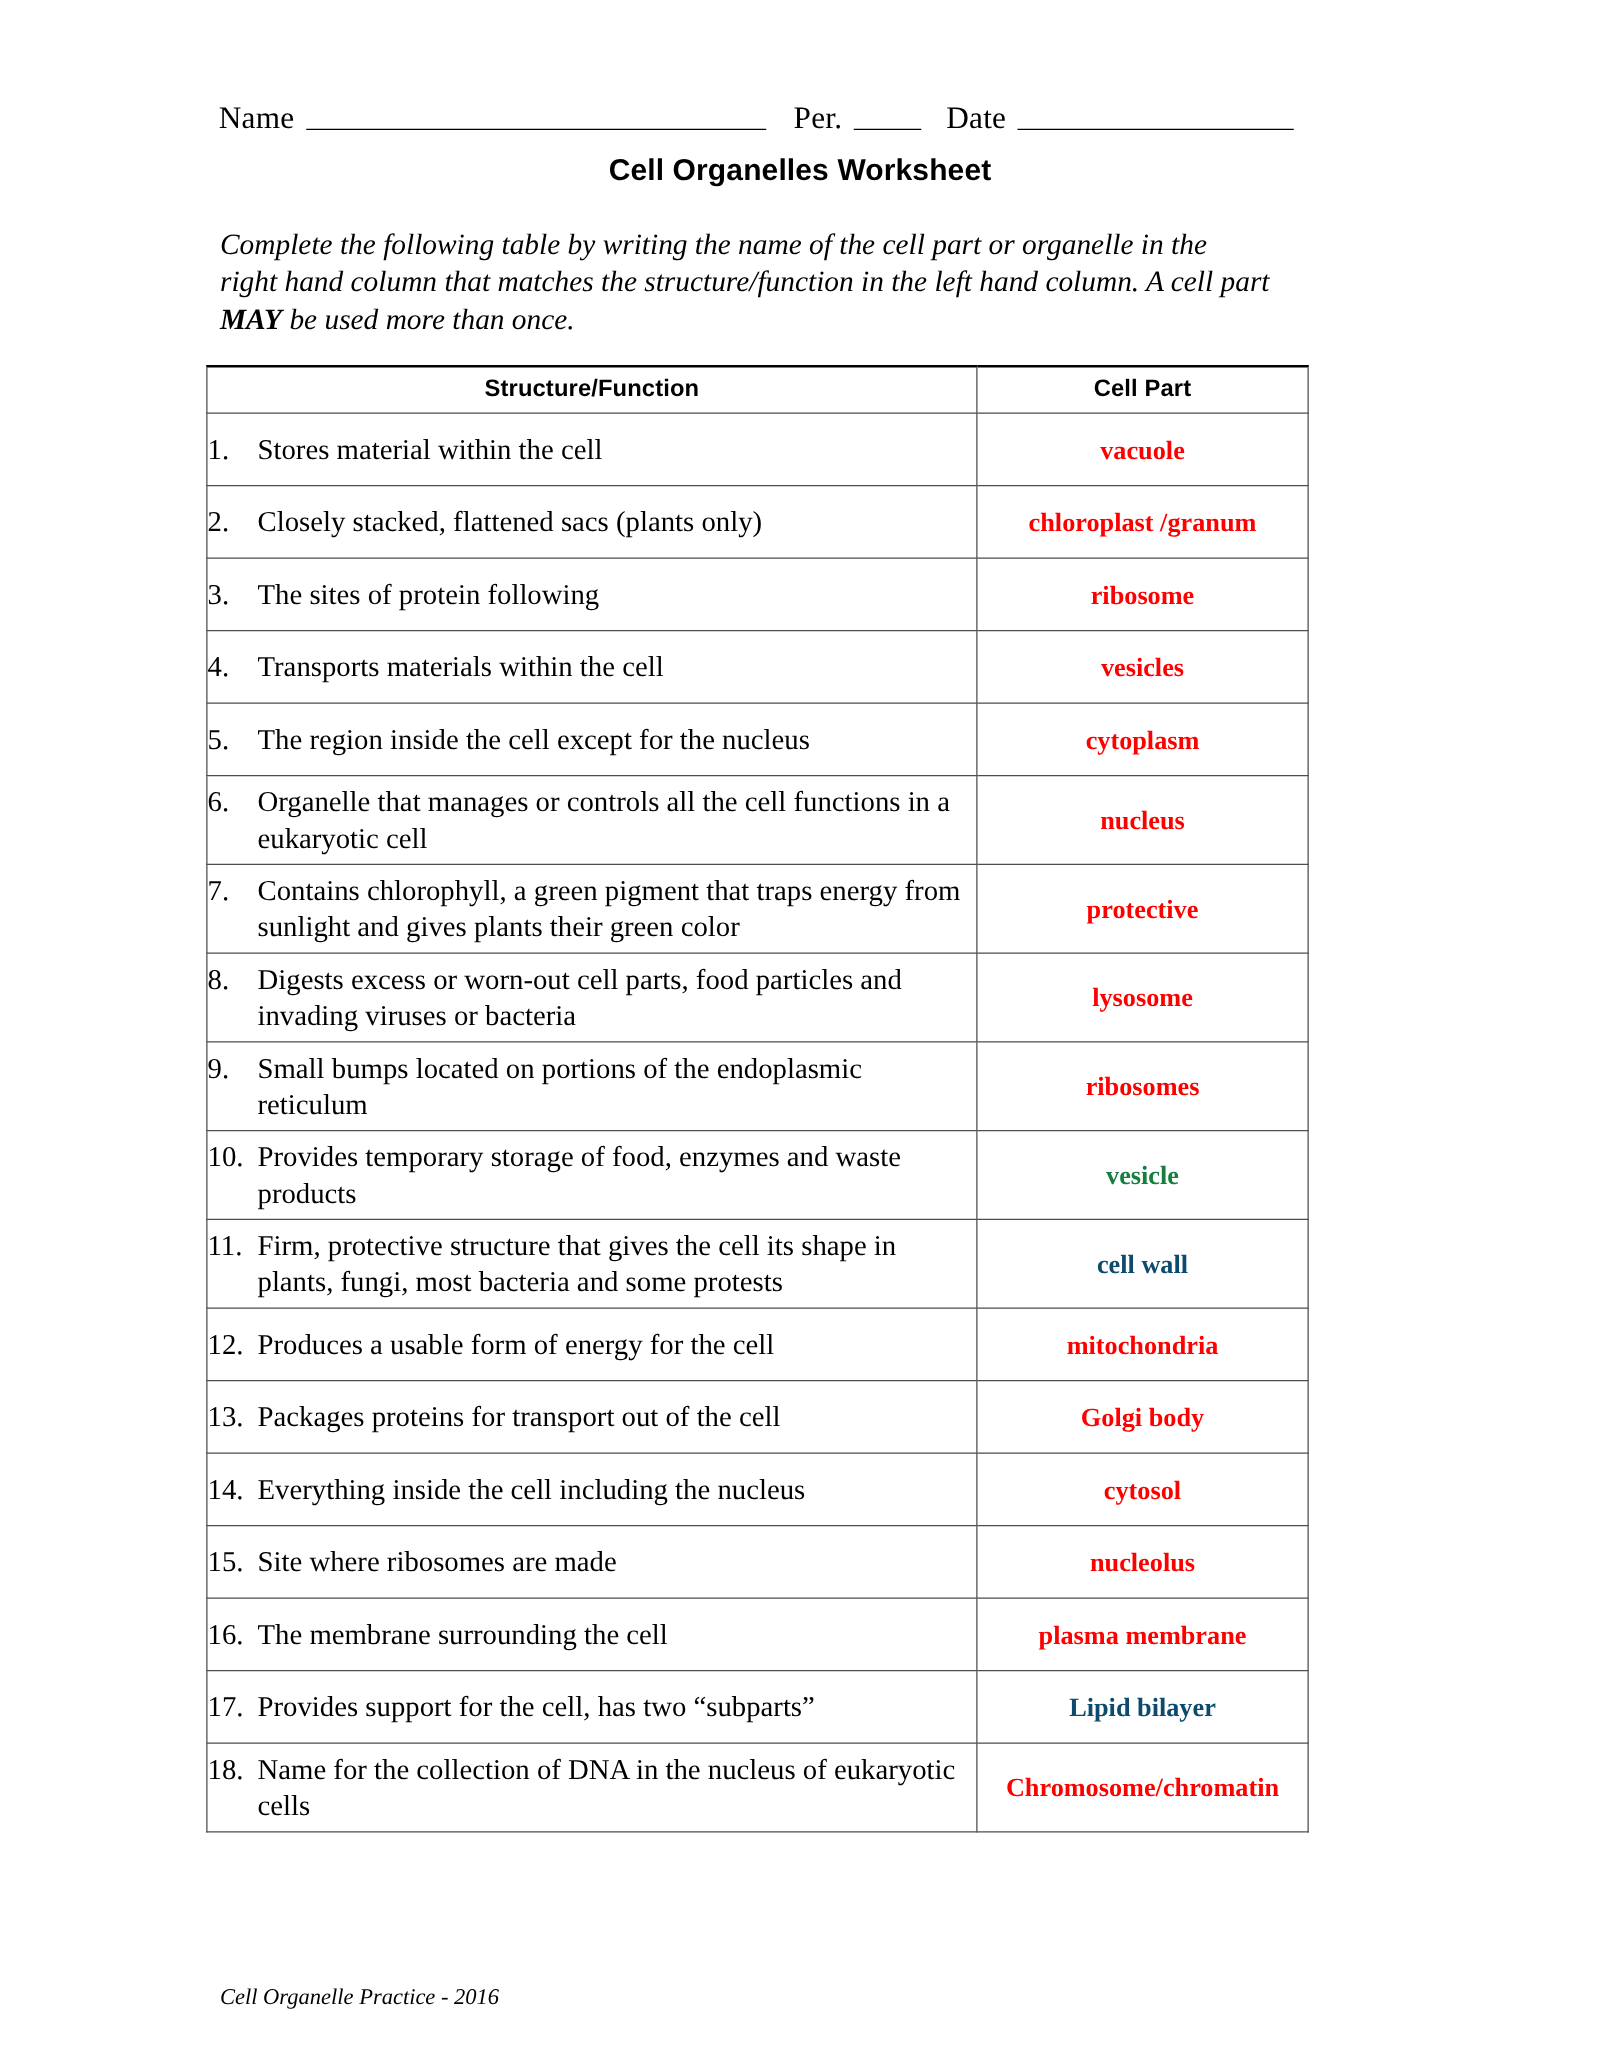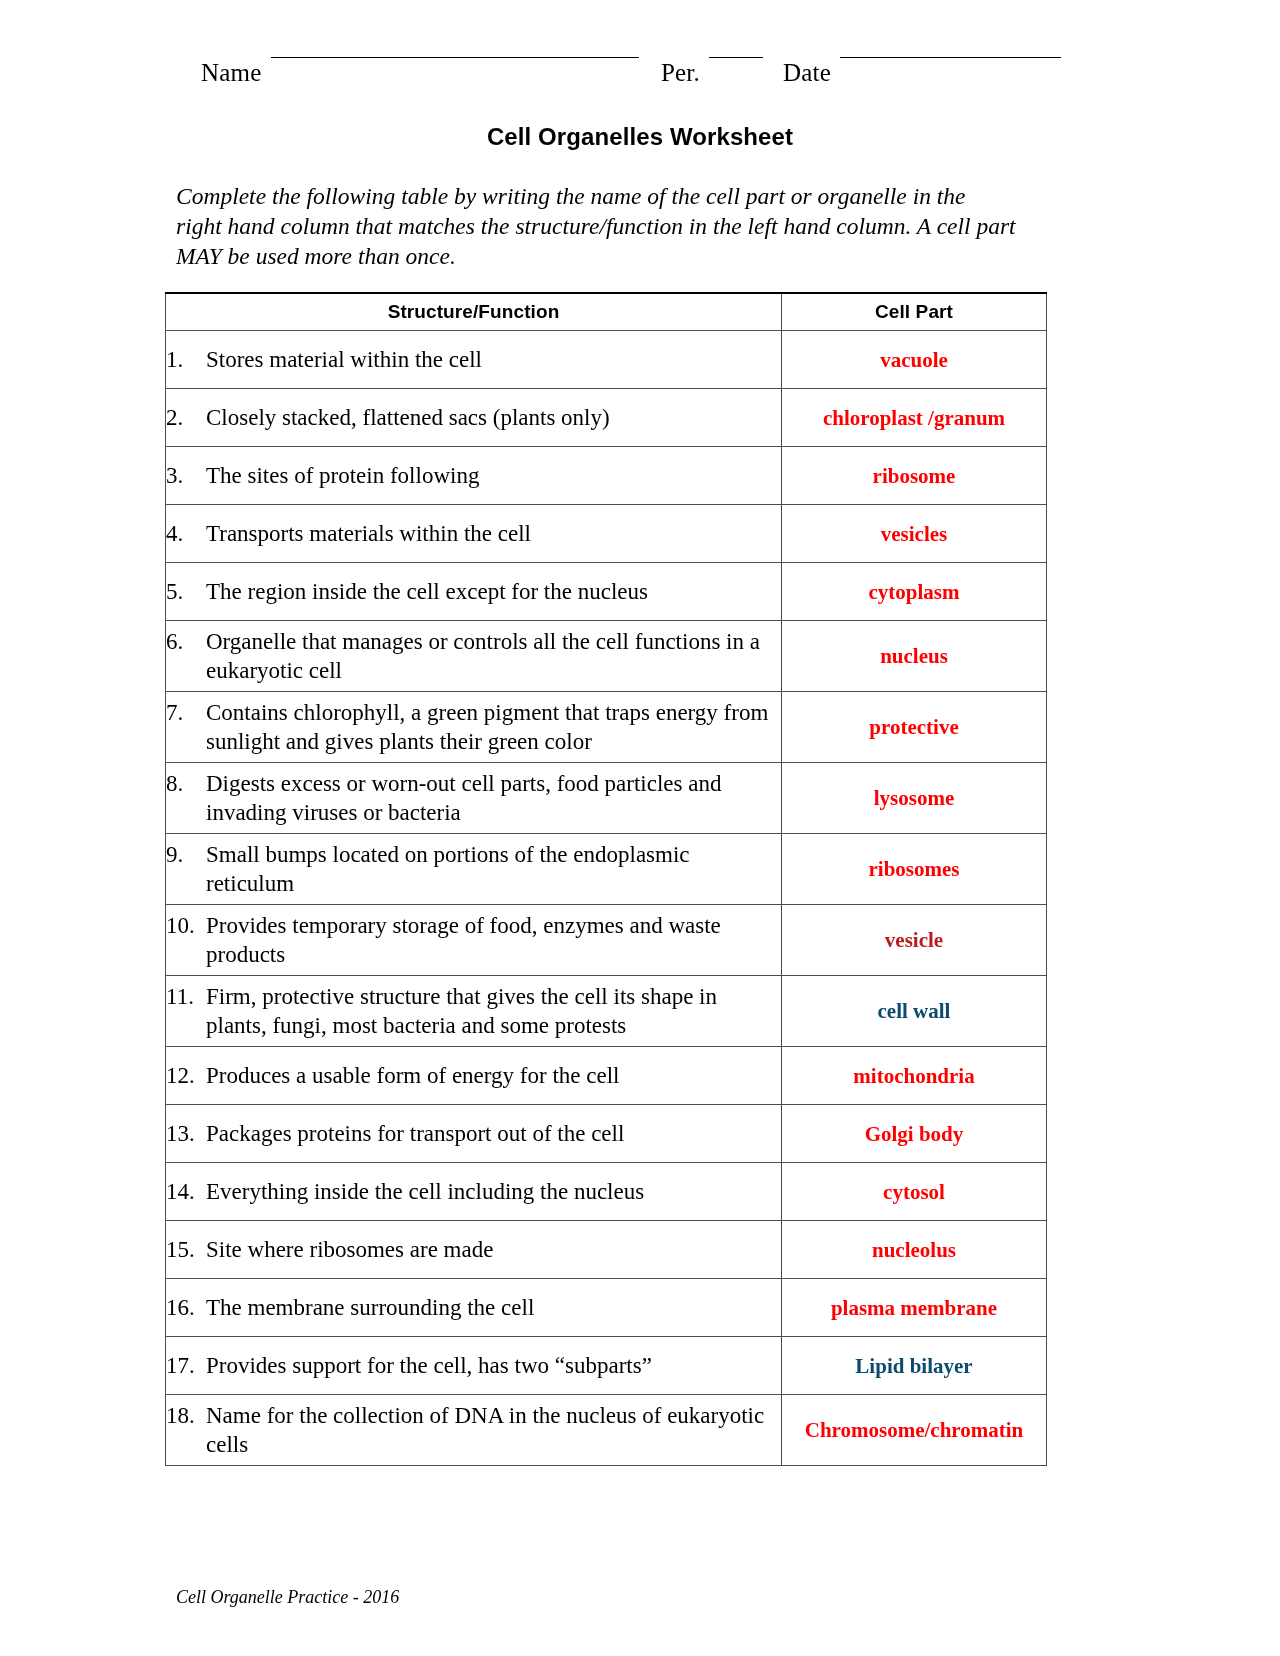--- a/index.html
+++ b/index.html
@@ -21,28 +21,27 @@
     height: 1656px;
     box-sizing: border-box;
     padding: 0;
     overflow: hidden;
   }
 
   
   .namebar {
     position: absolute;
     left: 175px;
-    top: 60px;
+    top: 82px;
     width: 860px;
     display: flex;
-    align-items: flex-start;
+    align-items: flex-end;
     font-size: 25px;
     letter-spacing: .2px;
     white-space: nowrap;
-    margin-left: 26px;
   }
   .namebar .lbl {
     font-size: 25px;
     line-height: 1;
   }
   .rule {
     display: inline-block;
     border-bottom: 1.6px solid #000;
     height: 0;
     position: relative;
@@ -69,21 +68,21 @@
   .instructions {
     position: absolute;
     top: 181px;
     left: 176px;
     width: 840px;
     font-style: italic;
     font-size: 23.5px;
     line-height: 30px;
     text-align: left;
   }
-  .instructions b { font-style: italic; font-weight: normal; }
+  .instructions b { font-style: italic; font-weight: bold; }
 
   
   .tbl-wrap {
     position: absolute;
     top: 292px;
     left: 165px;
     width: 881px;
   }
   table.sheet {
     border-collapse: collapse;
@@ -272,21 +271,21 @@
             </td>
             <td class="cp" style="color: rgb(255, 0, 0);">ribosomes</td>
           </tr>
           <tr class="r-10">
             <td class="sf">
               <div class="sf-inner">
                 <span class="sf-num">10.</span>
                 <span class="sf-txt">Provides temporary storage of food, enzymes and waste products</span>
               </div>
             </td>
-            <td class="cp" style="color: #b91c1c;">vesicle</td>
+            <td class="cp" style="color: #15803d;">vesicle</td>
           </tr>
           <tr class="r-11">
             <td class="sf">
               <div class="sf-inner">
                 <span class="sf-num">11.</span>
                 <span class="sf-txt">Firm, protective structure that gives the cell its shape in plants, fungi, most bacteria and some protests</span>
               </div>
             </td>
             <td class="cp" style="color: #0c4a6e;">cell wall</td>
           </tr>

